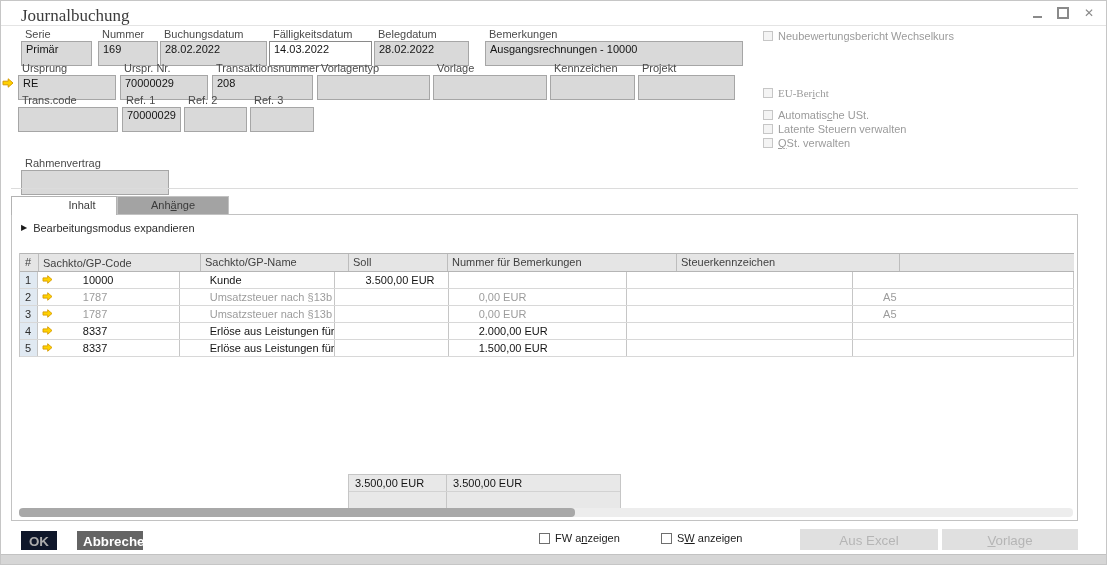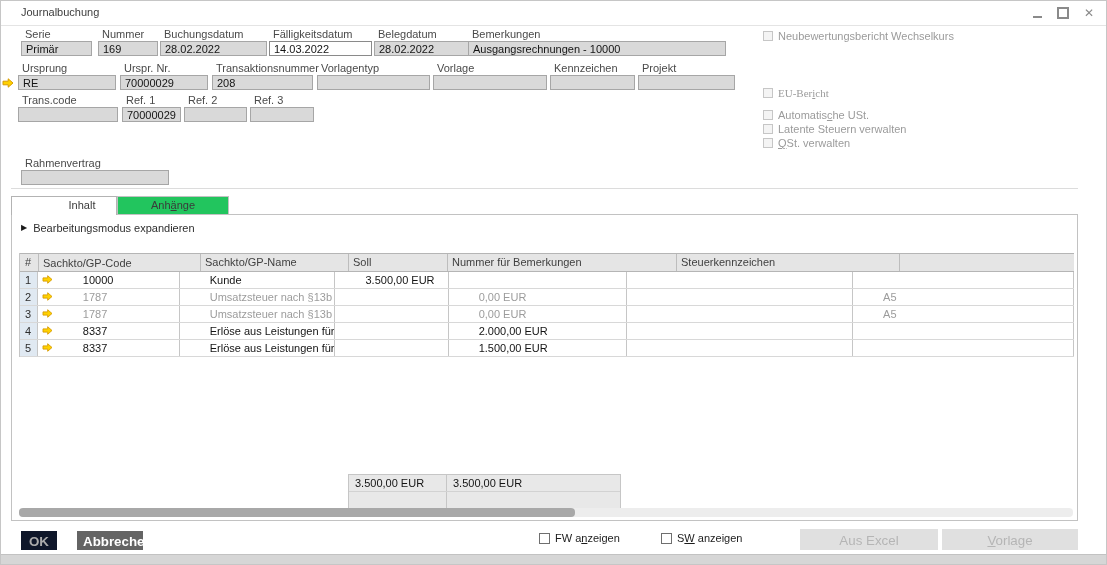--- a/index.html
+++ b/index.html
@@ -1,43 +1,43 @@
 <!DOCTYPE html>
 <html><head>
 <meta charset="utf-8">
 <style>
   html,body{margin:0;padding:0;background:#f2f2f2;}
   body{font-family:"Liberation Sans","DejaVu Sans",sans-serif;font-size:11px;color:#2e2e2e;}
   .window{position:relative;width:1107px;height:565px;background:#fff;border:1px solid #c6c6c6;box-sizing:border-box;overflow:hidden;}
   .titlebar{position:absolute;left:0;top:0;right:0;height:24px;background:#fff;border-bottom:1px solid #e4e4e4;}
-  .title{position:absolute;left:20px;top:5px;font-size:11px;color:#3c3c3c;}
+  .title{position:absolute;left:20px;top:5px;font-size:17px;color:#3c3c3c;font-family:Liberation Serif, serif;}
   .win-controls{position:absolute;right:12px;top:6px;display:flex;gap:15px;align-items:center;}
   .ico-min{width:9px;height:2px;background:#8a8a8a;margin-top:7px;}
   .ico-max{width:8px;height:8px;border:2px solid #8a8a8a;box-sizing:content-box;}
   .ico-close{color:#8a8a8a;font-size:12px;font-weight:bold;line-height:11px;}
 
   .fld{position:absolute;}
   .lbl{height:12px;line-height:12px;color:#4a4a4a;padding-left:4px;white-space:nowrap;margin-bottom:1px;}
-  .box{height:15px;box-sizing:border-box;border:1px solid #a6a6a6;background:#d9d9d9;padding:1px 4px 0 4px;line-height:12px;color:#141414;overflow:hidden;white-space:nowrap;}
+  .box{height:25px;box-sizing:border-box;border:1px solid #a6a6a6;background:#d9d9d9;padding:1px 4px 0 4px;line-height:12px;color:#141414;overflow:hidden;white-space:nowrap;}
   .box.editable{background:#fff;border-color:#8a8a8a;}
 
   .link-arrow{position:absolute;display:inline-block;}
 
   .opt{position:absolute;display:flex;align-items:flex-start;gap:5px;}
   .chk{width:10px;height:10px;box-sizing:border-box;border:1px solid #c6c6c6;background:#f4f4f4;margin-top:1px;flex:none;}
   .chk.enabled{border-color:#6f6f6f;background:#fff;width:11px;height:11px;}
   .opt .olbl{color:#9b9b9b;line-height:12px;white-space:nowrap;}
   .opt .olbl.enabled-text{color:#1c1c1c;}
   u{text-decoration:underline;}
 
   .separator{position:absolute;left:10px;top:187px;width:1067px;height:1px;background:#dcdcdc;}
 
   .tab{position:absolute;top:195px;height:18px;box-sizing:border-box;text-align:center;line-height:17px;color:#3a3a3a;}
   .tab.active{left:10px;width:106px;background:#fff;border:1px solid #b3b3b3;border-bottom:none;height:19px;z-index:3;padding-left:36px;}
-  .tab.inactive{left:116px;width:112px;background:#22c55e;border:1px solid #c2c2c2;border-bottom:none;z-index:1;}
+  .tab.inactive{left:116px;width:112px;background:#a3a3a3;border:1px solid #c2c2c2;border-bottom:none;z-index:1;}
   .panel{position:absolute;left:10px;top:213px;width:1067px;height:307px;box-sizing:border-box;border:1px solid #c2c2c2;background:#fff;z-index:0;}
 
   .expander{position:absolute;left:20px;top:221px;display:flex;align-items:center;gap:6px;color:#2e2e2e;z-index:2;}
   .expander .tri{font-size:8px;color:#1a1a1a;line-height:10px;}
 
   .tbl{position:absolute;left:18px;top:252px;width:1054px;border-left:1px solid #c6c6c6;z-index:2;background:#fff;}
   .tr{display:flex;height:16px;border-bottom:1px solid #d8d8d8;background:#fff;}
   .tr.head{height:17px;background:#e5e5e5;border-top:1px solid #b5b5b5;border-bottom:1px solid #b5b5b5;color:#3f3f3f;}
   .td{box-sizing:border-box;border-right:1px solid #c6c6c6;padding:2px 4px 0 4px;overflow:hidden;white-space:nowrap;}
   .head .td{border-right-color:#bdbdbd;}
@@ -98,21 +98,21 @@
     <div class="box" style="width:107px;">28.02.2022</div>
   </div>
   <div class="fld" style="left:268px;top:27px;">
     <div class="lbl">Fälligkeitsdatum</div>
     <div class="box editable" style="width:103px;">14.03.2022</div>
   </div>
   <div class="fld" style="left:373px;top:27px;">
     <div class="lbl">Belegdatum</div>
     <div class="box" style="width:95px;">28.02.2022</div>
   </div>
-  <div class="fld" style="left:467px;top:27px;">
+  <div class="fld" style="left:484px;top:27px;">
     <div class="lbl">Bemerkungen</div>
     <div class="box" style="width:258px;">Ausgangsrechnungen - 10000</div>
   </div>
 
   <span class="link-arrow" style="left:1px;top:77px;">
     <svg width="12" height="10" viewBox="0 0 12 10">
         <path d="M1 3.2 H6.2 V0.8 L11 5 L6.2 9.2 V6.8 H1 Z" fill="#FFD200" stroke="#D89C00" stroke-width="1"></path>
       </svg>
   </span>
   <div class="fld" style="left:17px;top:61px;">

